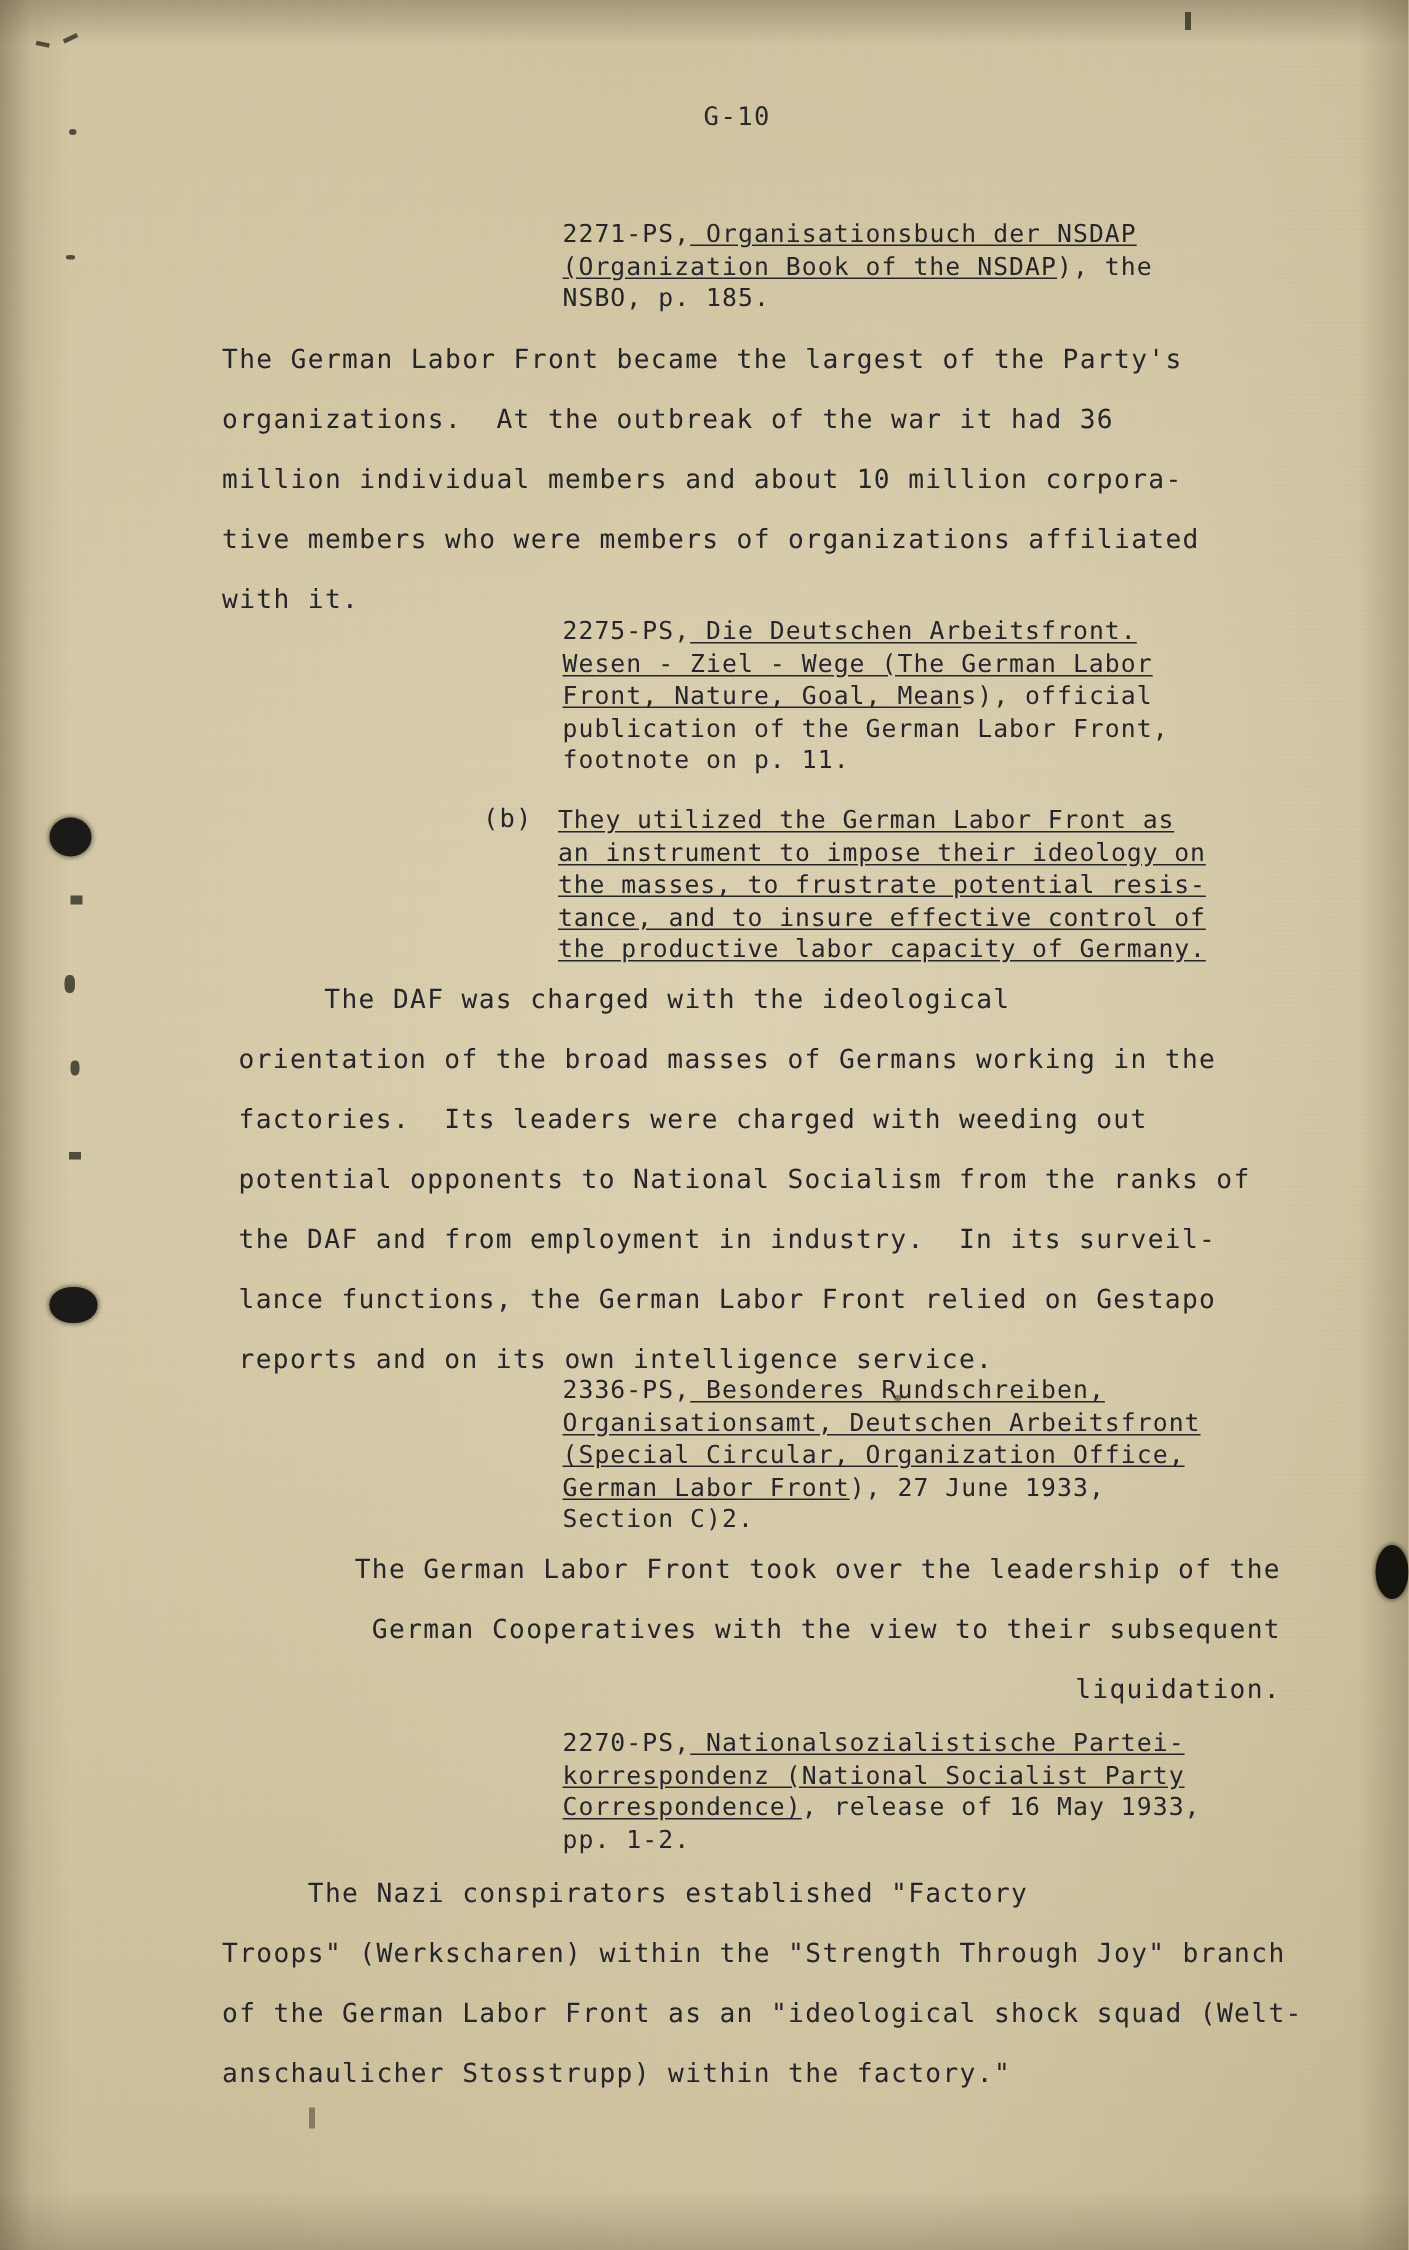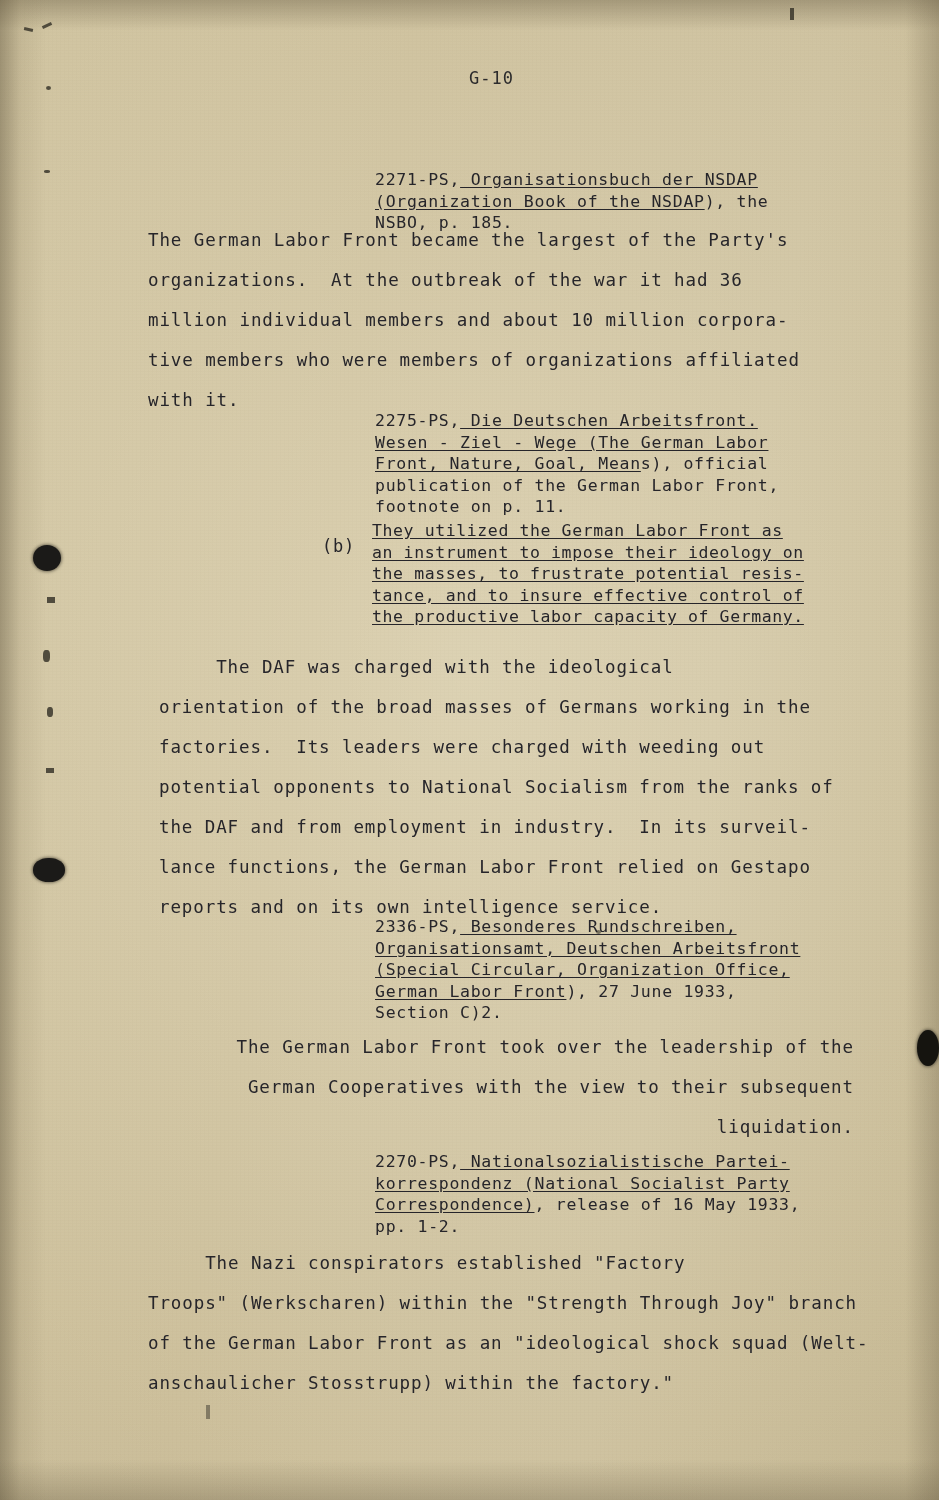--- a/index.html
+++ b/index.html
@@ -165,38 +165,38 @@
 <div class="speck sp7"></div>
 <div class="speck sp8"></div>
 <div class="speck sp9"></div>
 <div class="speck sp10"></div>
 <div class="speck sp11"></div>
 
 <div class="sheet">
 
   <div class="page-num">G-10</div>
 
-  <div class="block cite" style="top:145px;margin-top:24px;"><span>2271-PS,<span class="u"> Organisationsbuch der NSDAP</span>
+  <div class="block cite" style="top:145px;"><span>2271-PS,<span class="u"> Organisationsbuch der NSDAP</span>
 <span class="u">(Organization Book of the NSDAP</span>), the
 NSBO, p. 185.</span></div>
 
   <div class="block body-par" style="top:220px;">The German Labor Front became the largest of the Party's
 organizations.  At the outbreak of the war it had 36
 million individual members and about 10 million corpora-
 tive members who were members of organizations affiliated
 with it.</div>
 
   <div class="block cite" style="top:410px;">2275-PS,<span class="u"> Die Deutschen Arbeitsfront.</span>
 <span class="u">Wesen - Ziel - Wege (The German Labor</span>
 <span class="u">Front, Nature, Goal, Mean</span>s), official
 publication of the German Labor Front,
 footnote on p. 11.</div>
 
   <div class="block subpar-label" style="top:536px;">(b)</div>
-  <div class="block subpar-text" style="top:520px;text-decoration:underline;">They utilized the German Labor Front as
+  <div class="block subpar-text" style="top:536px;text-decoration:underline;">They utilized the German Labor Front as
 an instrument to impose their ideology on
 the masses, to frustrate potential resis-
 tance, and to insure effective control of
 the productive labor capacity of Germany.</div>
 
   <div class="block body-par" style="top:647px;margin-left:11px;">     The DAF was charged with the ideological
 orientation of the broad masses of Germans working in the
 factories.  Its leaders were charged with weeding out
 potential opponents to National Socialism from the ranks of
 the DAF and from employment in industry.  In its surveil-

